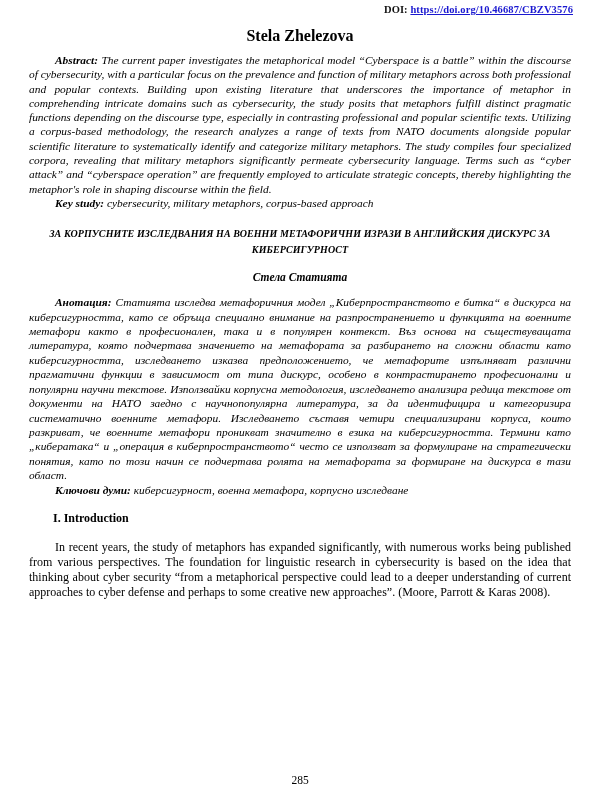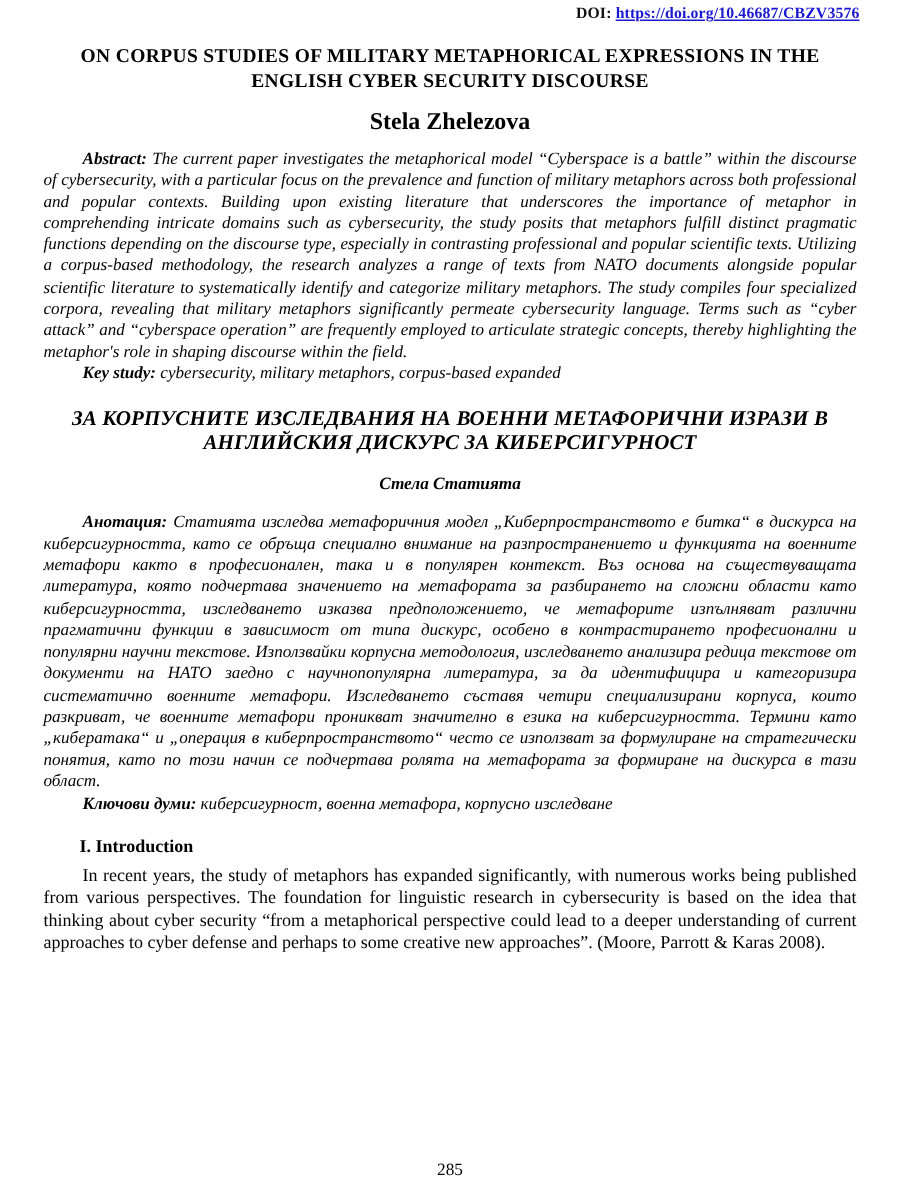--- a/index.html
+++ b/index.html
@@ -56,21 +56,21 @@
     margin: 13px 0 0 0;
     text-align: center;
     font-size: 16px;
     font-weight: bold;
     line-height: 14px;
   }
 
   .title-bg {
     margin: 16px 0 0 0;
     text-align: center;
-    font-size: 14px;
+    font-size: 10px;
     font-weight: bold;
     font-style: italic;
     line-height: 16px;
     letter-spacing: 0.1px;
     padding: 0 4px;
   }
   .author-bg {
     margin: 12px 0 0 0;
     text-align: center;
     font-size: 11.5px;
@@ -111,21 +111,21 @@
 
   
   .section-head {
     margin: 14px 0 0 0;
     font-size: 12px;
     font-weight: bold;
     line-height: 15px;
     text-indent: 26px;
   }
   .body-par {
-    margin: 4px 0 0 0;
+    margin: 14px 0 0 0;
     font-size: 12px;
     line-height: 15.2px;
     text-align: justify;
     text-indent: 26px;
     padding: 0 2px;
   }
 
   
   .folio {
     position: absolute;
@@ -140,30 +140,29 @@
 </head>
 <body>
 
 <div class="page">
 
   <div class="doi-line">
     <span class="doi-label">DOI:</span>
     <a class="doi-link" href="#">https://doi.org/10.46687/CBZV3576</a>
   </div>
 
-  <h1 class="title-en">ON CORPUS STUDIES OF MILITARY METAPHORICAL EXPRESSIONS IN THE ENGLISH CYBER SECURITY DISCOURSE</h1>
 
   <div class="author-en">Stela Zhelezova</div>
 
   <p class="abstract">
     <span class="lead">Abstract:</span><span> The current paper investigates the metaphorical model “Cyberspace is a battle” within the discourse of cybersecurity, with a particular focus on the prevalence and function of military metaphors across both professional and popular contexts. Building upon existing literature that underscores the importance of metaphor in comprehending intricate domains such as cybersecurity, the study posits that metaphors fulfill distinct pragmatic functions depending on the discourse type, especially in contrasting professional and popular scientific texts. Utilizing a corpus-based methodology, the research analyzes a range of texts from NATO documents alongside popular scientific literature to systematically identify and categorize military metaphors. The study compiles four specialized corpora, revealing that military metaphors significantly permeate cybersecurity language. Terms such as “cyber attack” and “cyberspace operation” are frequently employed to articulate strategic concepts, thereby highlighting the metaphor's role in shaping discourse within the field.</span>
   </p>
 
   <p class="keywords">
-    <span class="lead">Key study:</span><span> cybersecurity, military metaphors, corpus-based expanded</span>
+    <span class="lead">Key study:</span><span> cybersecurity, military metaphors, corpus-based approach</span>
   </p>
 
   <h2 class="title-bg">ЗА КОРПУСНИТЕ ИЗСЛЕДВАНИЯ НА ВОЕННИ МЕТАФОРИЧНИ ИЗРАЗИ В АНГЛИЙСКИЯ ДИСКУРС ЗА КИБЕРСИГУРНОСТ</h2>
 
   <div class="author-bg">Стела Статията</div>
 
   <p class="abstract bg">
     <span class="lead">Анотация:</span><span> Статията изследва метафоричния модел „Киберпространството е битка“ в дискурса на киберсигурността, като се обръща специално внимание на разпространението и функцията на военните метафори както в професионален, така и в популярен контекст. Въз основа на съществуващата литература, която подчертава значението на метафората за разбирането на сложни области като киберсигурността, изследването изказва предположението, че метафорите изпълняват различни прагматични функции в зависимост от типа дискурс, особено в контрастирането професионални и популярни научни текстове. Използвайки корпусна методология, изследването анализира редица текстове от документи на НАТО заедно с научнопопулярна литература, за да идентифицира и категоризира систематично военните метафори. Изследването съставя четири специализирани корпуса, които разкриват, че военните метафори проникват значително в езика на киберсигурността. Термини като „кибератака“ и „операция в киберпространството“ често се използват за формулиране на стратегически понятия, като по този начин се подчертава ролята на метафората за формиране на дискурса в тази област.</span>
   </p>
 

